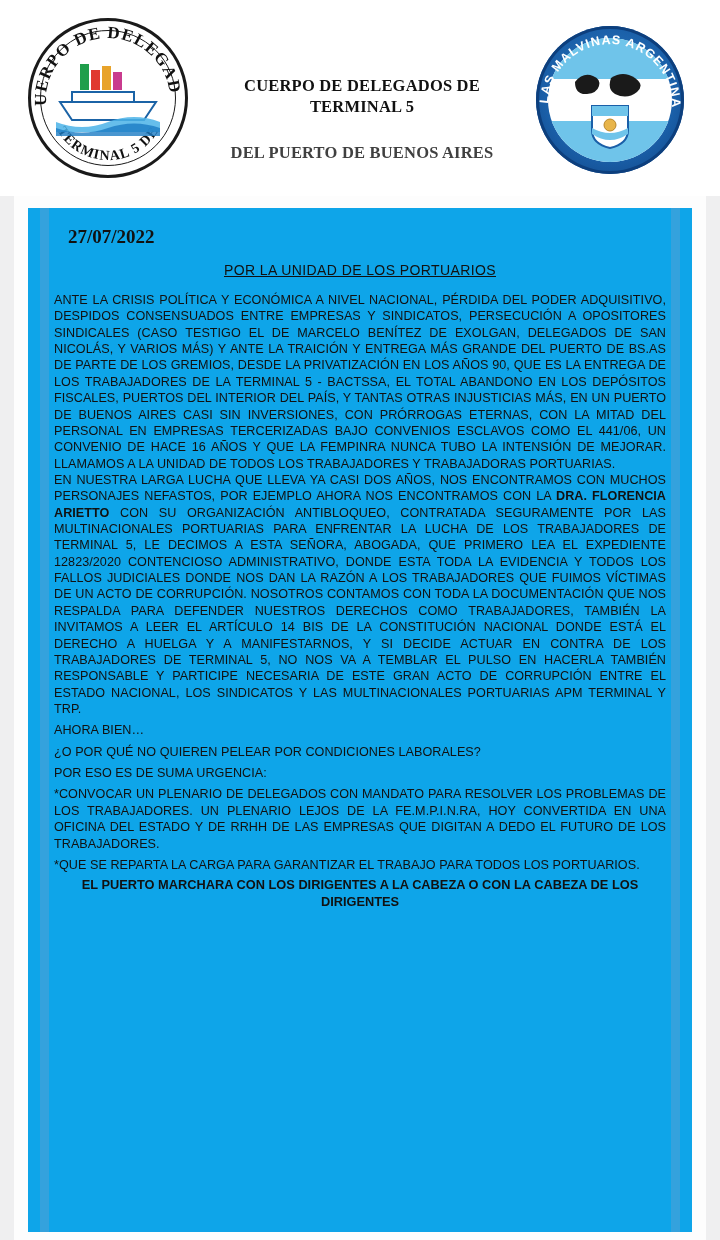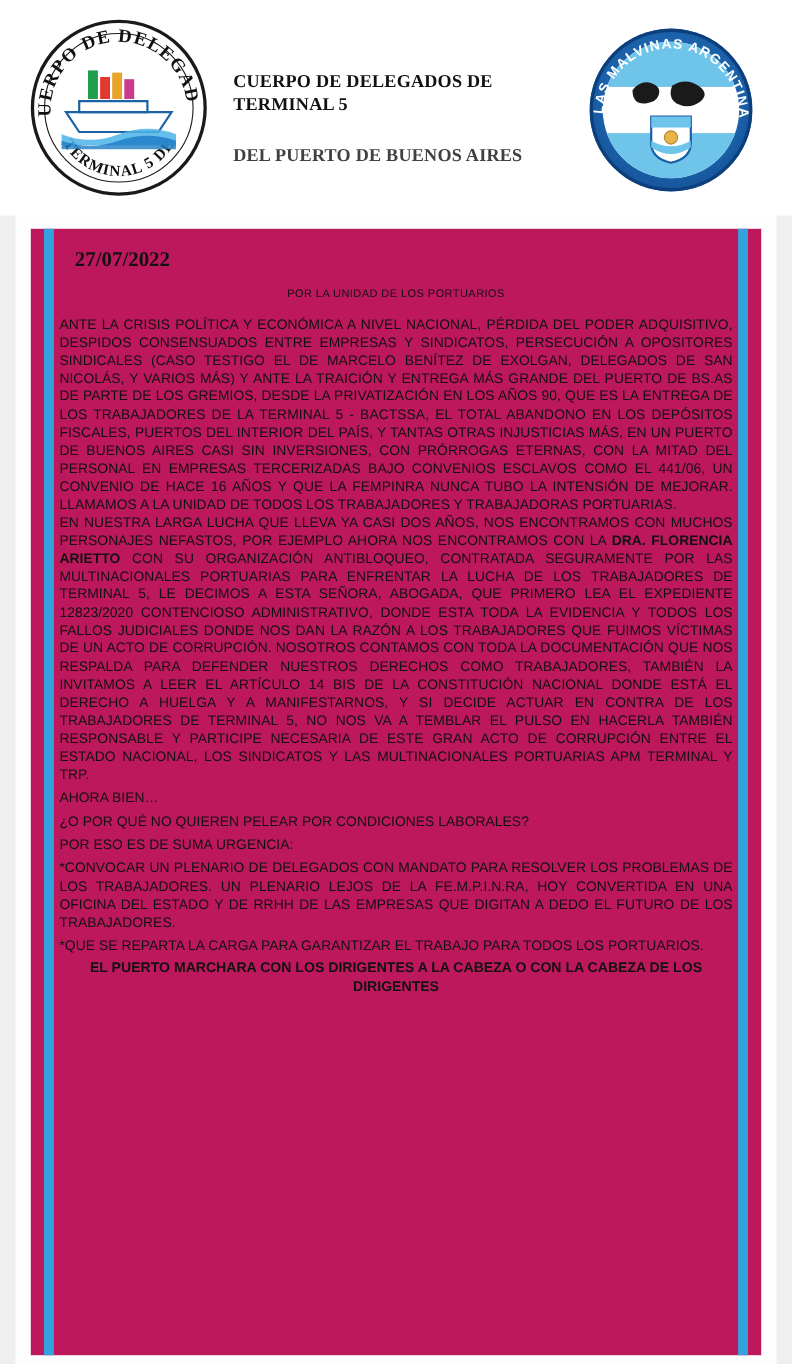--- a/index.html
+++ b/index.html
@@ -62,23 +62,23 @@
     position: absolute;
     left: 26px;
     top: 40px;
     width: 108px;
     height: 78px;
   }
 
   .header-titles {
     position: absolute;
     left: 212px;
-    top: 64px;
+    top: 76px;
     width: 300px;
-    text-align: left;
+    text-align: center;
   }
   .title-main {
     font-family: "Liberation Serif", serif;
     font-weight: bold;
     font-size: 16.5px;
     letter-spacing: 0.2px;
     color: #111;
     line-height: 1.25;
   }
   .title-sub {
@@ -139,21 +139,21 @@
   .malvinas .arc-text {
     position: absolute;
     inset: 0;
   }
   .malvinas .arc-text svg { width: 100%; height: 100%; }
 
   
   .doc {
     position: relative;
     margin: 12px 28px 0 28px;
-    background: #be185d;
+    background: #0ea5e9;
     padding: 14px 26px 10px 26px;
     min-height: 1000px;
   }
   .bar-left, .bar-right {
     position: absolute;
     top: 0;
     bottom: 0;
     width: 9px;
     background: #34a2dd;
   }
@@ -162,24 +162,25 @@
 
   .date {
     font-family: "Liberation Serif", serif;
     font-weight: bold;
     font-size: 19px;
     color: #111;
     margin: 4px 0 14px 14px;
   }
   .slogan {
     text-align: center;
-    font-size: 10px;
+    font-size: 14px;
     letter-spacing: 0.4px;
     color: #111;
     margin: 0 0 14px 0;
+    text-decoration: underline;
   }
   p.body {
     margin: 0 0 0 0;
     font-size: 12.6px;
     line-height: 1.30;
     text-align: justify;
     letter-spacing: 0.05px;
     color: #111;
     text-transform: uppercase;
   }

